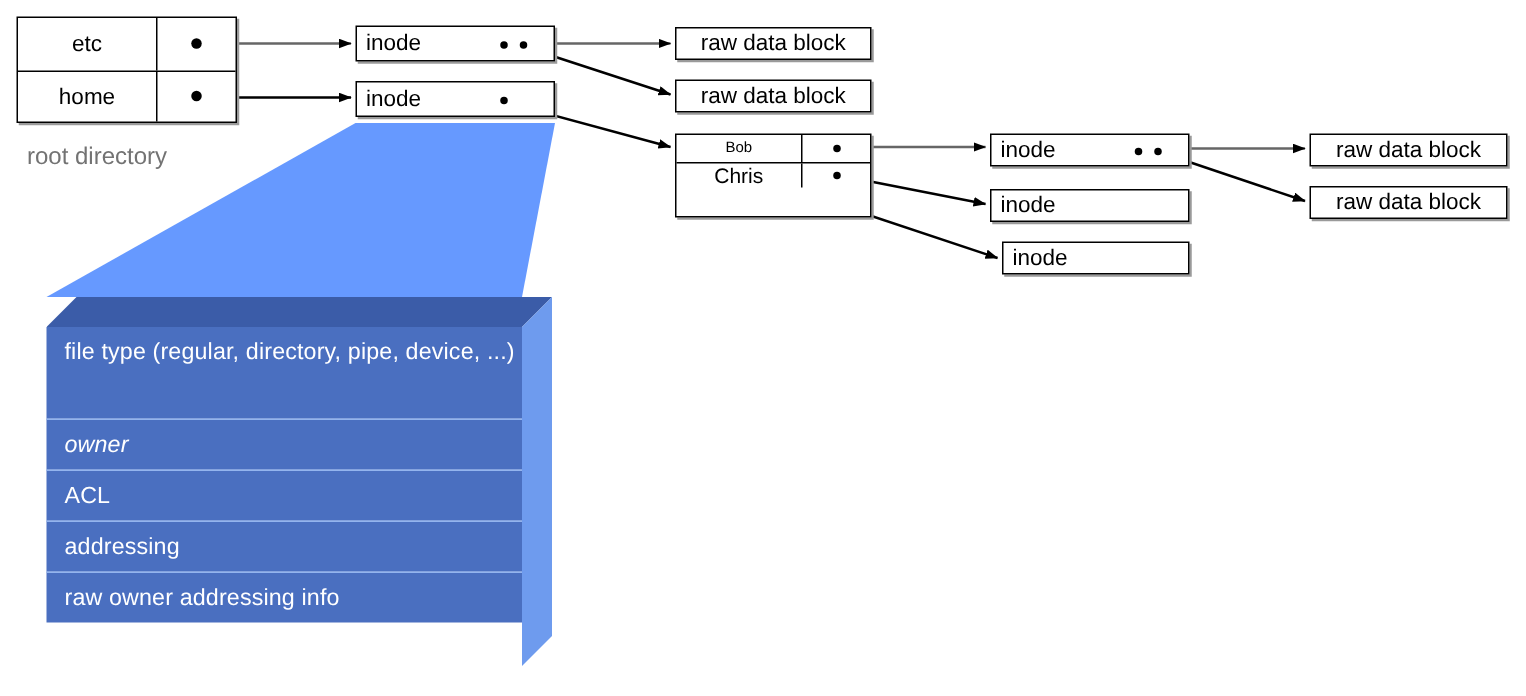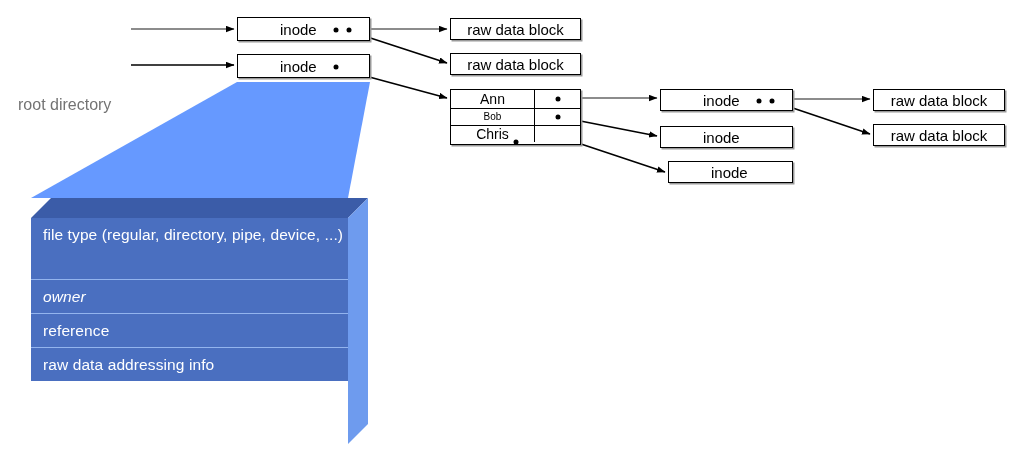--- a/index.html
+++ b/index.html
@@ -37,21 +37,20 @@
     left: 0;
     right: 0;
     top: 50%;
     transform: translateY(-50%);
     text-align: center;
     white-space: nowrap;
   }
   .cell-label.left {
     text-align: left;
     padding-left: 6px;
-    margin-left: 36px;
   }
   
   .dirtable {
     position: absolute;
     box-sizing: border-box;
     border: 1.5px solid #000000;
     background: #ffffff;
     z-index: 5;
   }
   .dirtable.shadowed {
@@ -165,20 +164,34 @@
 </style>
 </head>
 <body>
 
 <div id="canvas">
 
   <svg id="detail-wedge" width="1017" height="464" viewBox="0 0 1017 464" style="left:0;top:0;">
     <polygon points="237,82 370,82 348,198 31,198" fill="#6699FF"></polygon>
   </svg>
 
+  <div class="dirtable shadowed" id="root-dir" style="left:11px; top:11px; width:147px; height:71px;">
+    <div class="dirrow" style="height:34.5px;">
+      <div class="dirname" style="width:93px;">etc</div>
+      <div class="dirptr">
+        <span class="dot" style="left:50%; top:50%;"></span>
+      </div>
+    </div>
+    <div class="dirrow" style="height:34.5px;">
+      <div class="dirname" style="width:93px;">home</div>
+      <div class="dirptr">
+        <span class="dot" style="left:50%; top:50%;"></span>
+      </div>
+    </div>
+  </div>
 
   <div class="plaintext" style="left:18px; top:96px;">root directory</div>
 
   <div class="box shadowed" id="inode-etc" style="left:237px; top:17px; width:133px; height:24px;">
     <span class="cell-label left">inode</span>
     <span class="dot sm" style="left:98px; top:12px;"></span>
     <span class="dot sm" style="left:111px; top:12px;"></span>
   </div>
 
   <div class="box shadowed" id="inode-home" style="left:237px; top:54px; width:133px; height:24px;">
@@ -188,32 +201,26 @@
 
   <div class="box shadowed" id="raw-etc-1" style="left:450px; top:18px; width:131px; height:22px;">
     <span class="cell-label">raw data block</span>
   </div>
   <div class="box shadowed" id="raw-etc-2" style="left:450px; top:53px; width:131px; height:22px;">
     <span class="cell-label">raw data block</span>
   </div>
 
   <div class="dirtable shadowed" id="home-dir" style="left:450px; top:89px; width:131px; height:56px;">
     <div class="dirrow" style="height:17.6px;">
-      <div class="dirname" style="width:84px; font-size:14px;">Ann</div>
+      <div class="dirname" style="width:84px; font-size:10px;">Bob</div>
       <div class="dirptr">
         <span class="dot sm" style="left:50%; top:50%;"></span>
       </div>
     </div>
     <div class="dirrow" style="height:17.6px;">
-      <div class="dirname" style="width:84px; font-size:10px;">Bob</div>
-      <div class="dirptr">
-        <span class="dot sm" style="left:50%; top:50%;"></span>
-      </div>
-    </div>
-    <div class="dirrow" style="height:17.6px;flex-direction:column;">
       <div class="dirname" style="width:84px; font-size:14px;">Chris</div>
       <div class="dirptr">
         <span class="dot sm" style="left:50%; top:50%;"></span>
       </div>
     </div>
   </div>
 
   <div class="box shadowed" id="inode-ann" style="left:660px; top:89px; width:133px; height:22px;">
     <span class="cell-label left">inode</span>
     <span class="dot sm" style="left:98px; top:11px;"></span>
@@ -232,22 +239,23 @@
   <div class="box shadowed" id="raw-ann-2" style="left:873px; top:124px; width:132px; height:22px;">
     <span class="cell-label">raw data block</span>
   </div>
 
   <div id="inode-detail" style="left:31px; top:218px;">
     <div class="detail-top"></div>
     <div class="detail-side" style="height:246px;"></div>
     <div class="detail-front">
       <div class="detail-row" style="height:61px;">file type (regular, directory, pipe, device, ...)</div>
       <div class="detail-row" style="height:34px;font-style:italic;">owner</div>
-      <div class="detail-row" style="height:34px;">reference</div>
-      <div class="detail-row" style="height:34px;">raw data addressing info</div>
+      <div class="detail-row" style="height:34px;">ACL</div>
+      <div class="detail-row" style="height:34px;">addressing</div>
+      <div class="detail-row" style="height:34px;">raw owner addressing info</div>
     </div>
   </div>
 
   <svg id="arrows" viewBox="0 0 1017 464">
     <defs>
       <marker id="ah" markerWidth="9" markerHeight="9" refX="8" refY="3.2" orient="auto" markerUnits="userSpaceOnUse">
         <path d="M0,0 L8.5,3.2 L0,6.4 z" fill="#000000"></path>
       </marker>
       <marker id="ahg" markerWidth="9" markerHeight="9" refX="8" refY="3.2" orient="auto" markerUnits="userSpaceOnUse">
         <path d="M0,0 L8.5,3.2 L0,6.4 z" fill="#000000"></path>

